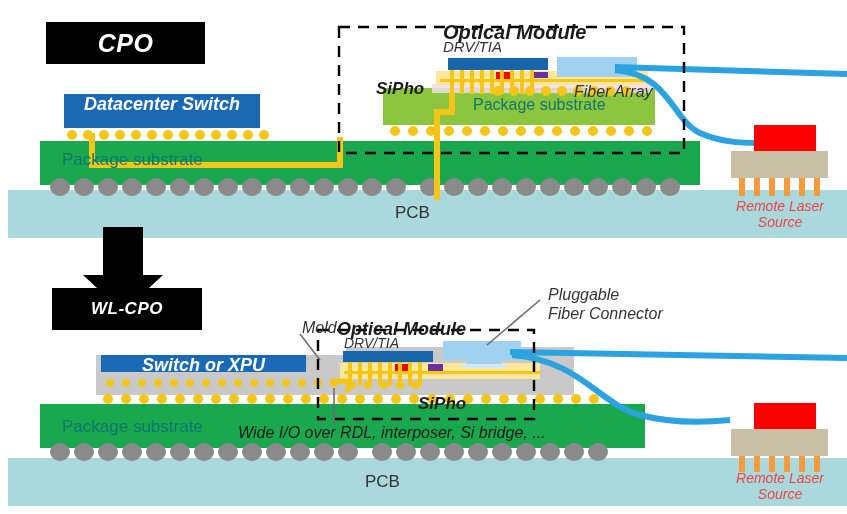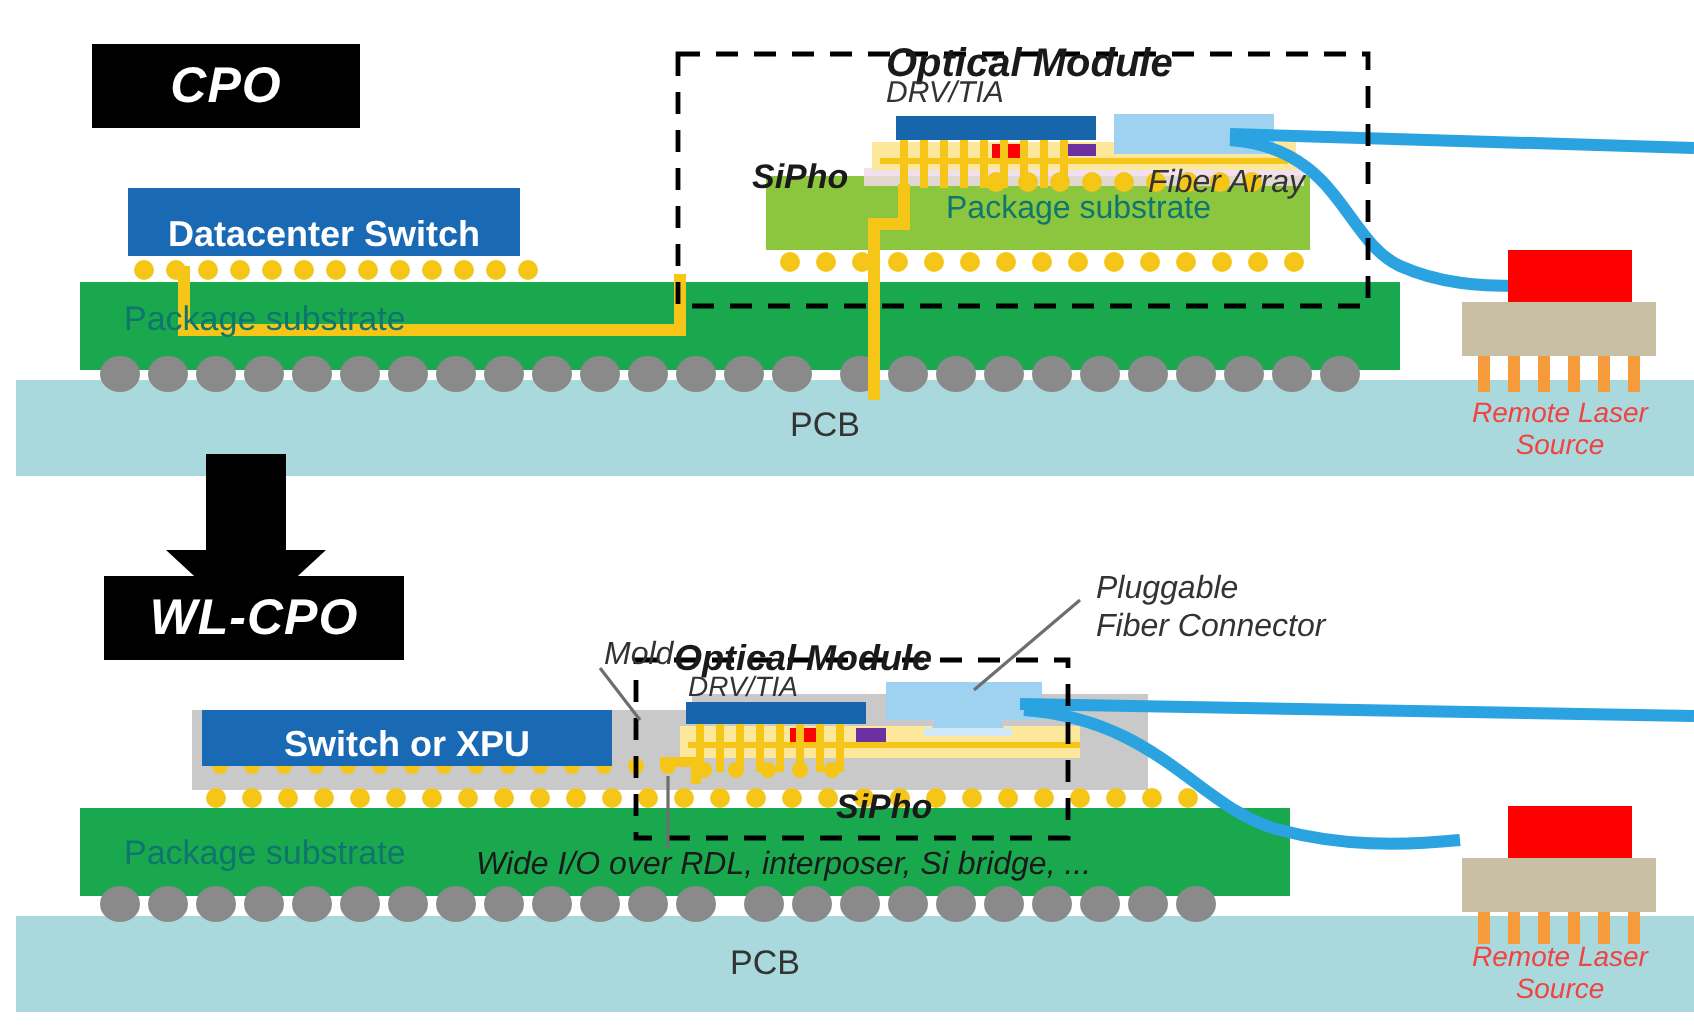--- a/index.html
+++ b/index.html
@@ -5,22 +5,22 @@
   html,body{margin:0;padding:0;background:#ffffff;}
   body{width:847px;height:514px;position:relative;overflow:hidden;
        font-family:"Liberation Sans","DejaVu Sans",sans-serif;}
   #stage{position:absolute;left:0;top:0;width:847px;height:514px;}
   svg{position:absolute;left:0;top:0;}
   .lbl{position:absolute;white-space:nowrap;}
   .blackbox{position:absolute;background:#000000;color:#ffffff;
             font-style:italic;font-weight:bold;display:flex;
             align-items:center;justify-content:center;letter-spacing:.5px;}
   .bluebox{position:absolute;background:#1a69b4;color:#ffffff;
-           font-weight:bold;display:flex;
-           align-items:flex-end;justify-content:center;}
+           font-style:italic;font-weight:bold;display:flex;
+           align-items:flex-start;justify-content:center;}
   .ital{font-style:italic;font-weight:bold;color:#1a1a1a;margin-top:16px;}
   .italn{font-style:italic;font-weight:normal;color:#ef4444;}
   .plain{color:#0f766e;}
   .dark{color:#333333;text-align:right;}
 </style>
 </head>
 <body>
 
 <div id="stage">
 
@@ -290,21 +290,21 @@
     <g stroke="#f59b3c" stroke-width="6">
       <line x1="742" y1="456" x2="742" y2="472"></line>
         <line x1="757" y1="456" x2="757" y2="472"></line>
       <line x1="772" y1="456" x2="772" y2="472"></line>
         <line x1="787" y1="456" x2="787" y2="472"></line>
       <line x1="802" y1="456" x2="802" y2="472"></line>
         <line x1="817" y1="456" x2="817" y2="472"></line>
     </g>
   </svg>
 
-  <div class="blackbox" style="left:46px;top:22px;width:134px;height:42px;font-size:25px;">
+  <div class="blackbox" style="left:46px;top:22px;width:159px;height:42px;font-size:25px;">
     <span>CPO</span>
   </div>
 
   <div class="bluebox" style="left:64px;top:94px;width:196px;height:34px;font-size:18px;">
     <span>Datacenter Switch</span>
   </div>
 
   <div class="lbl ital" style="left:443px;top:5px;font-size:20px;">
     <span>Optical Module</span>
   </div>
@@ -331,25 +331,25 @@
 
   <div class="lbl dark" style="left:395px;top:203px;font-size:17px;">
     <span>PCB</span>
   </div>
 
   <div class="lbl italn" style="left:727px;top:198px;font-size:14px;text-align:center;width:106px;line-height:16px;">
     <span>Remote  Laser</span><br>
     <span>Source</span>
   </div>
 
-  <div class="blackbox" style="left:52px;top:288px;width:150px;height:42px;font-size:25px;">
+  <div class="blackbox" style="left:52px;top:288px;width:150px;height:42px;font-size:17px;">
     <span>WL-CPO</span>
   </div>
 
-  <div class="bluebox" style="left:101px;top:355px;width:205px;height:28px;font-size:18px;">
+  <div class="bluebox" style="left:101px;top:355px;width:205px;height:17px;font-size:18px;">
     <span>Switch or XPU</span>
   </div>
 
   <div class="lbl italn" style="left:262px;top:319px;font-size:16px;color:#333;margin-left:40px;">
     <span>Mold</span>
   </div>
 
   <div class="lbl ital" style="left:337px;top:303px;font-size:18px;">
     <span>Optical Module</span>
   </div>

